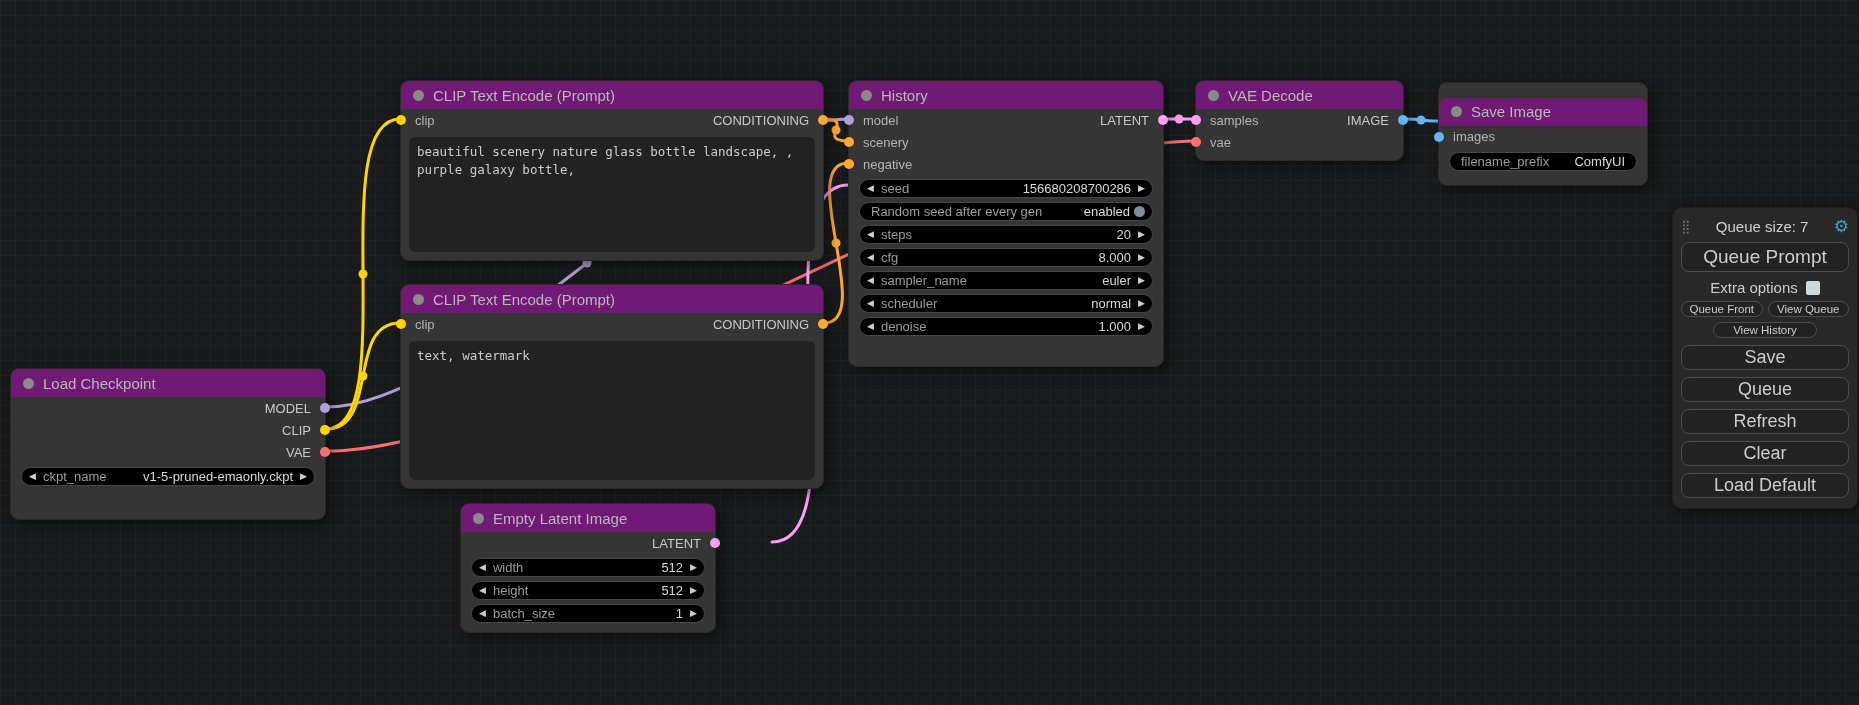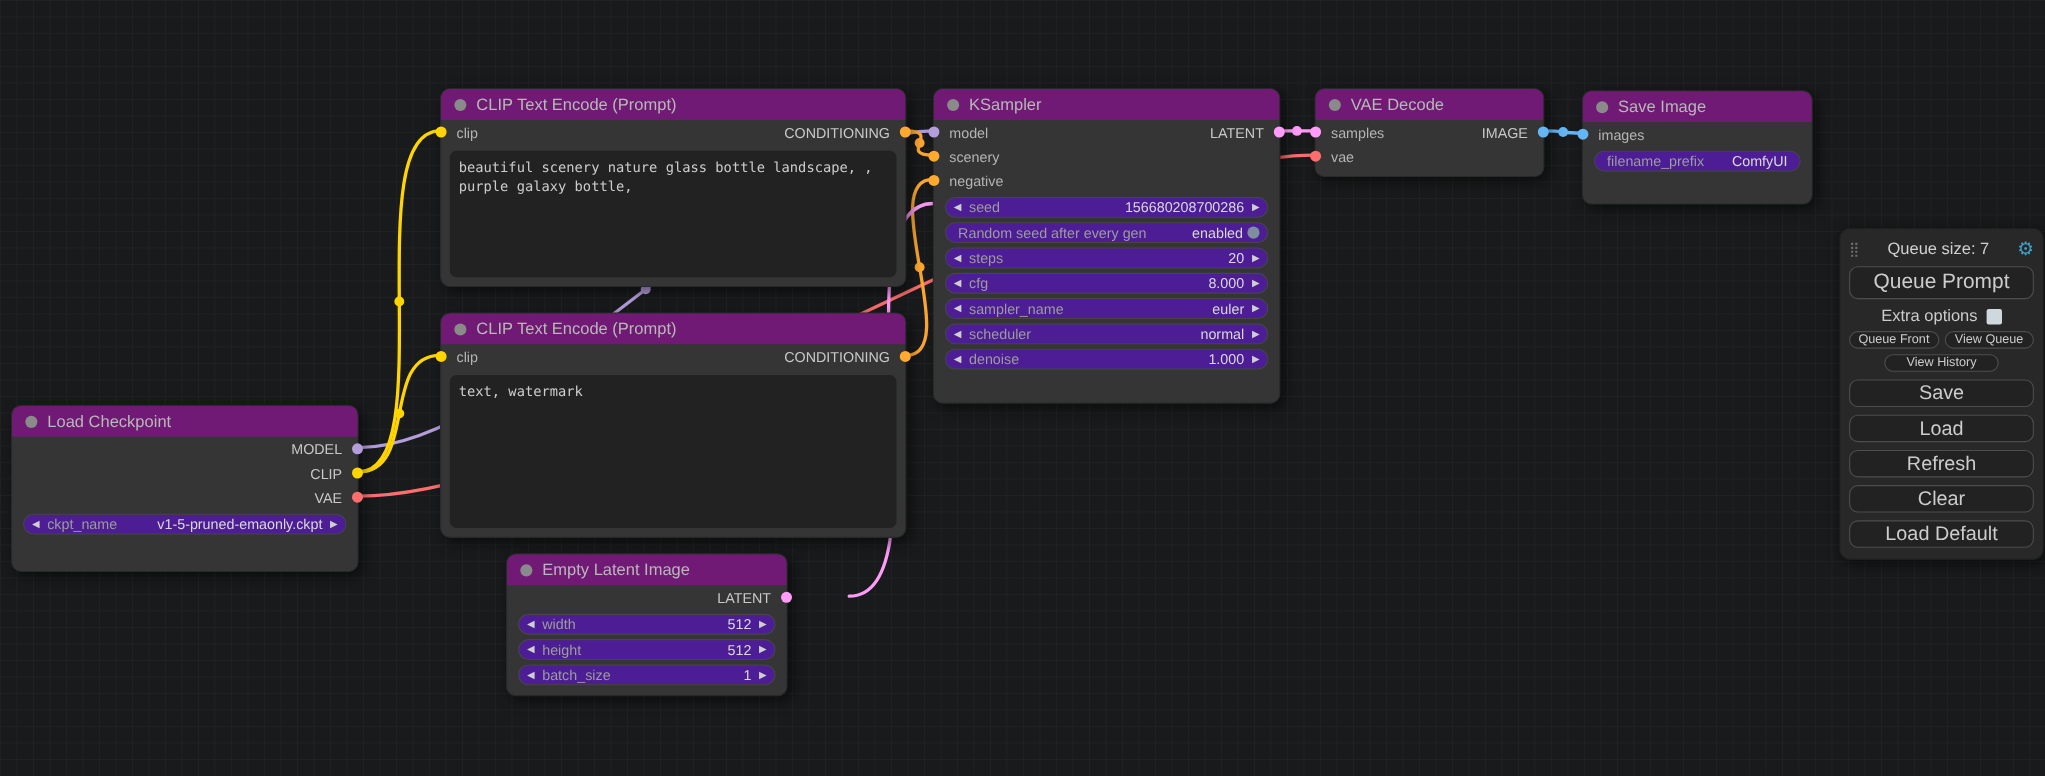--- a/index.html
+++ b/index.html
@@ -37,21 +37,21 @@
   .slot-row.out-only { justify-content:flex-end; }
   .slot-row .out-label, .slot-row.out-only .slot-label { color:#c8c8c8; }
   .dot {
     position:absolute; width:10px; height:10px; border-radius:50%;
     top:50%; background:#888;
   }
   .dot.in  { left:0;  transform:translate(-50%,-50%); }
   .dot.out { right:0; transform:translate(50%,-50%); }
   .widget {
     flex:none; height:19px; margin:4px 10px 0 10px;
-    background:#4c1d95; border:1px solid #464646; border-radius:10px;
+    background:#000000; border:1px solid #464646; border-radius:10px;
     display:flex; align-items:center; padding:0 7px;
     font-size:13px; color:#aaa; white-space:nowrap; overflow:hidden;
   }
   .widget .arr { font-size:9px; color:#cfcfcf; line-height:1; flex:none; }
   .widget .wname { margin-left:7px; color:#9c9c9c; }
   .widget .wval { margin-left:auto; margin-right:7px; color:#d8d8d8; }
   .widget.no-arrows .wname { margin-left:4px; }
   .widget.no-arrows .wval { margin-right:4px; }
   .widget .knob { width:11px; height:11px; border-radius:50%; flex:none; }
   .prompt-box {
@@ -190,21 +190,21 @@
       <span class="arr">◀</span>
       <span class="wname">batch_size</span>
       <span class="wval">1</span>
       <span class="arr">▶</span>
     </div>
   </div>
 
   <div class="node" style="left:848px; top:80px; width:316px; height:287px;">
     <div class="node-title">
       <span class="title-dot" style="background: rgb(138, 138, 138);"></span>
-      <span>KSampler</span>
+      <span>History</span>
     </div>
     <div class="slot-row">
       <span class="dot in" style="background: rgb(179, 157, 219);"></span>
       <span class="slot-label">model</span>
       <span class="out-label">LATENT</span>
       <span class="dot out" style="background: rgb(255, 156, 249);"></span>
     </div>
     <div class="slot-row">
       <span class="dot in" style="background: rgb(255, 169, 49);"></span>
       <span class="slot-label">scenery</span>
@@ -266,21 +266,21 @@
       <span class="slot-label">samples</span>
       <span class="out-label">IMAGE</span>
       <span class="dot out" style="background: rgb(100, 181, 246);"></span>
     </div>
     <div class="slot-row">
       <span class="dot in" style="background: rgb(255, 110, 110);"></span>
       <span class="slot-label">vae</span>
     </div>
   </div>
 
-  <div class="node" style="left:1438px; top:82px; width:210px; height:104px;">
+  <div class="node" style="left:1438px; top:82px; width:210px; height:104px;justify-content:center;">
     <div class="node-title">
       <span class="title-dot" style="background: rgb(138, 138, 138);"></span>
       <span>Save Image</span>
     </div>
     <div class="slot-row">
       <span class="dot in" style="background: rgb(100, 181, 246);"></span>
       <span class="slot-label">images</span>
     </div>
     <div class="widget no-arrows">
       <span class="wname">filename_prefix</span>
@@ -300,19 +300,19 @@
       <span class="checkbox"></span>
     </div>
     <div class="small-row">
       <button class="btn-sm">Queue Front</button>
       <button class="btn-sm">View Queue</button>
     </div>
     <div class="small-row center">
       <button class="btn-sm history">View History</button>
     </div>
     <button class="btn-md">Save</button>
-    <button class="btn-md">Load</button>
+    <button class="btn-md">Queue</button>
     <button class="btn-md">Refresh</button>
     <button class="btn-md">Clear</button>
     <button class="btn-md">Load Default</button>
   </div>
 
 </div>
 
 </body></html>

